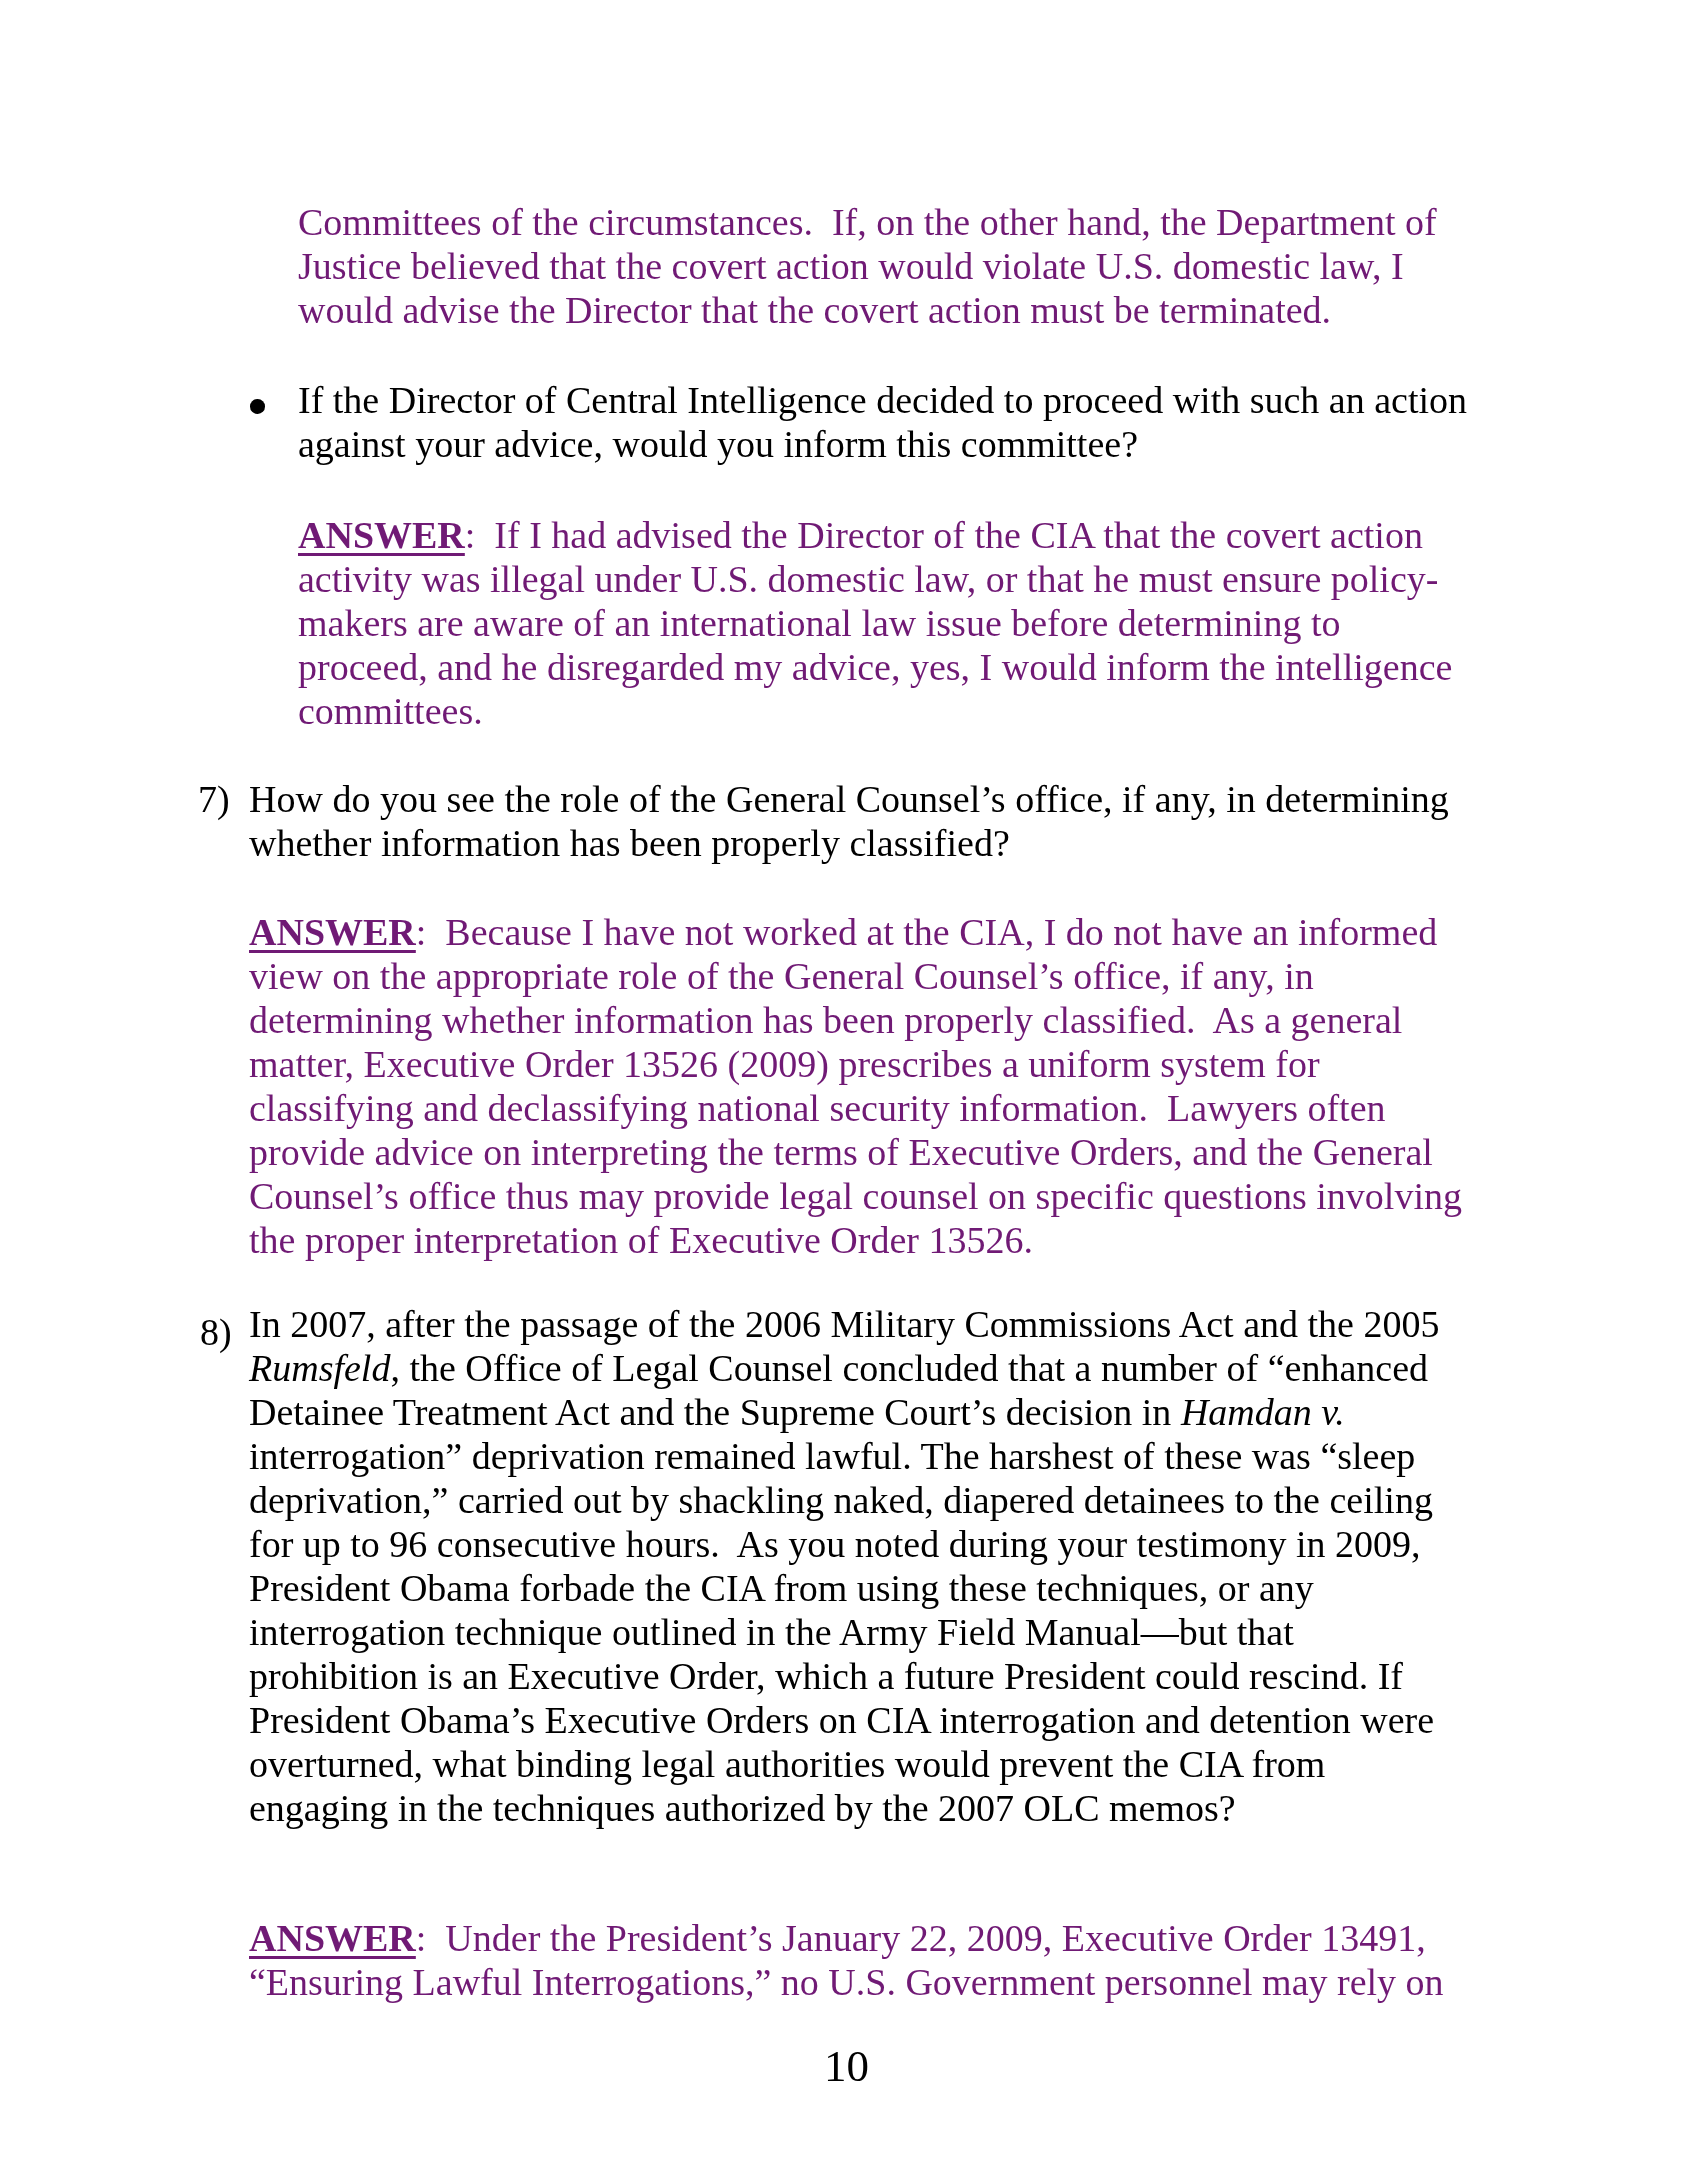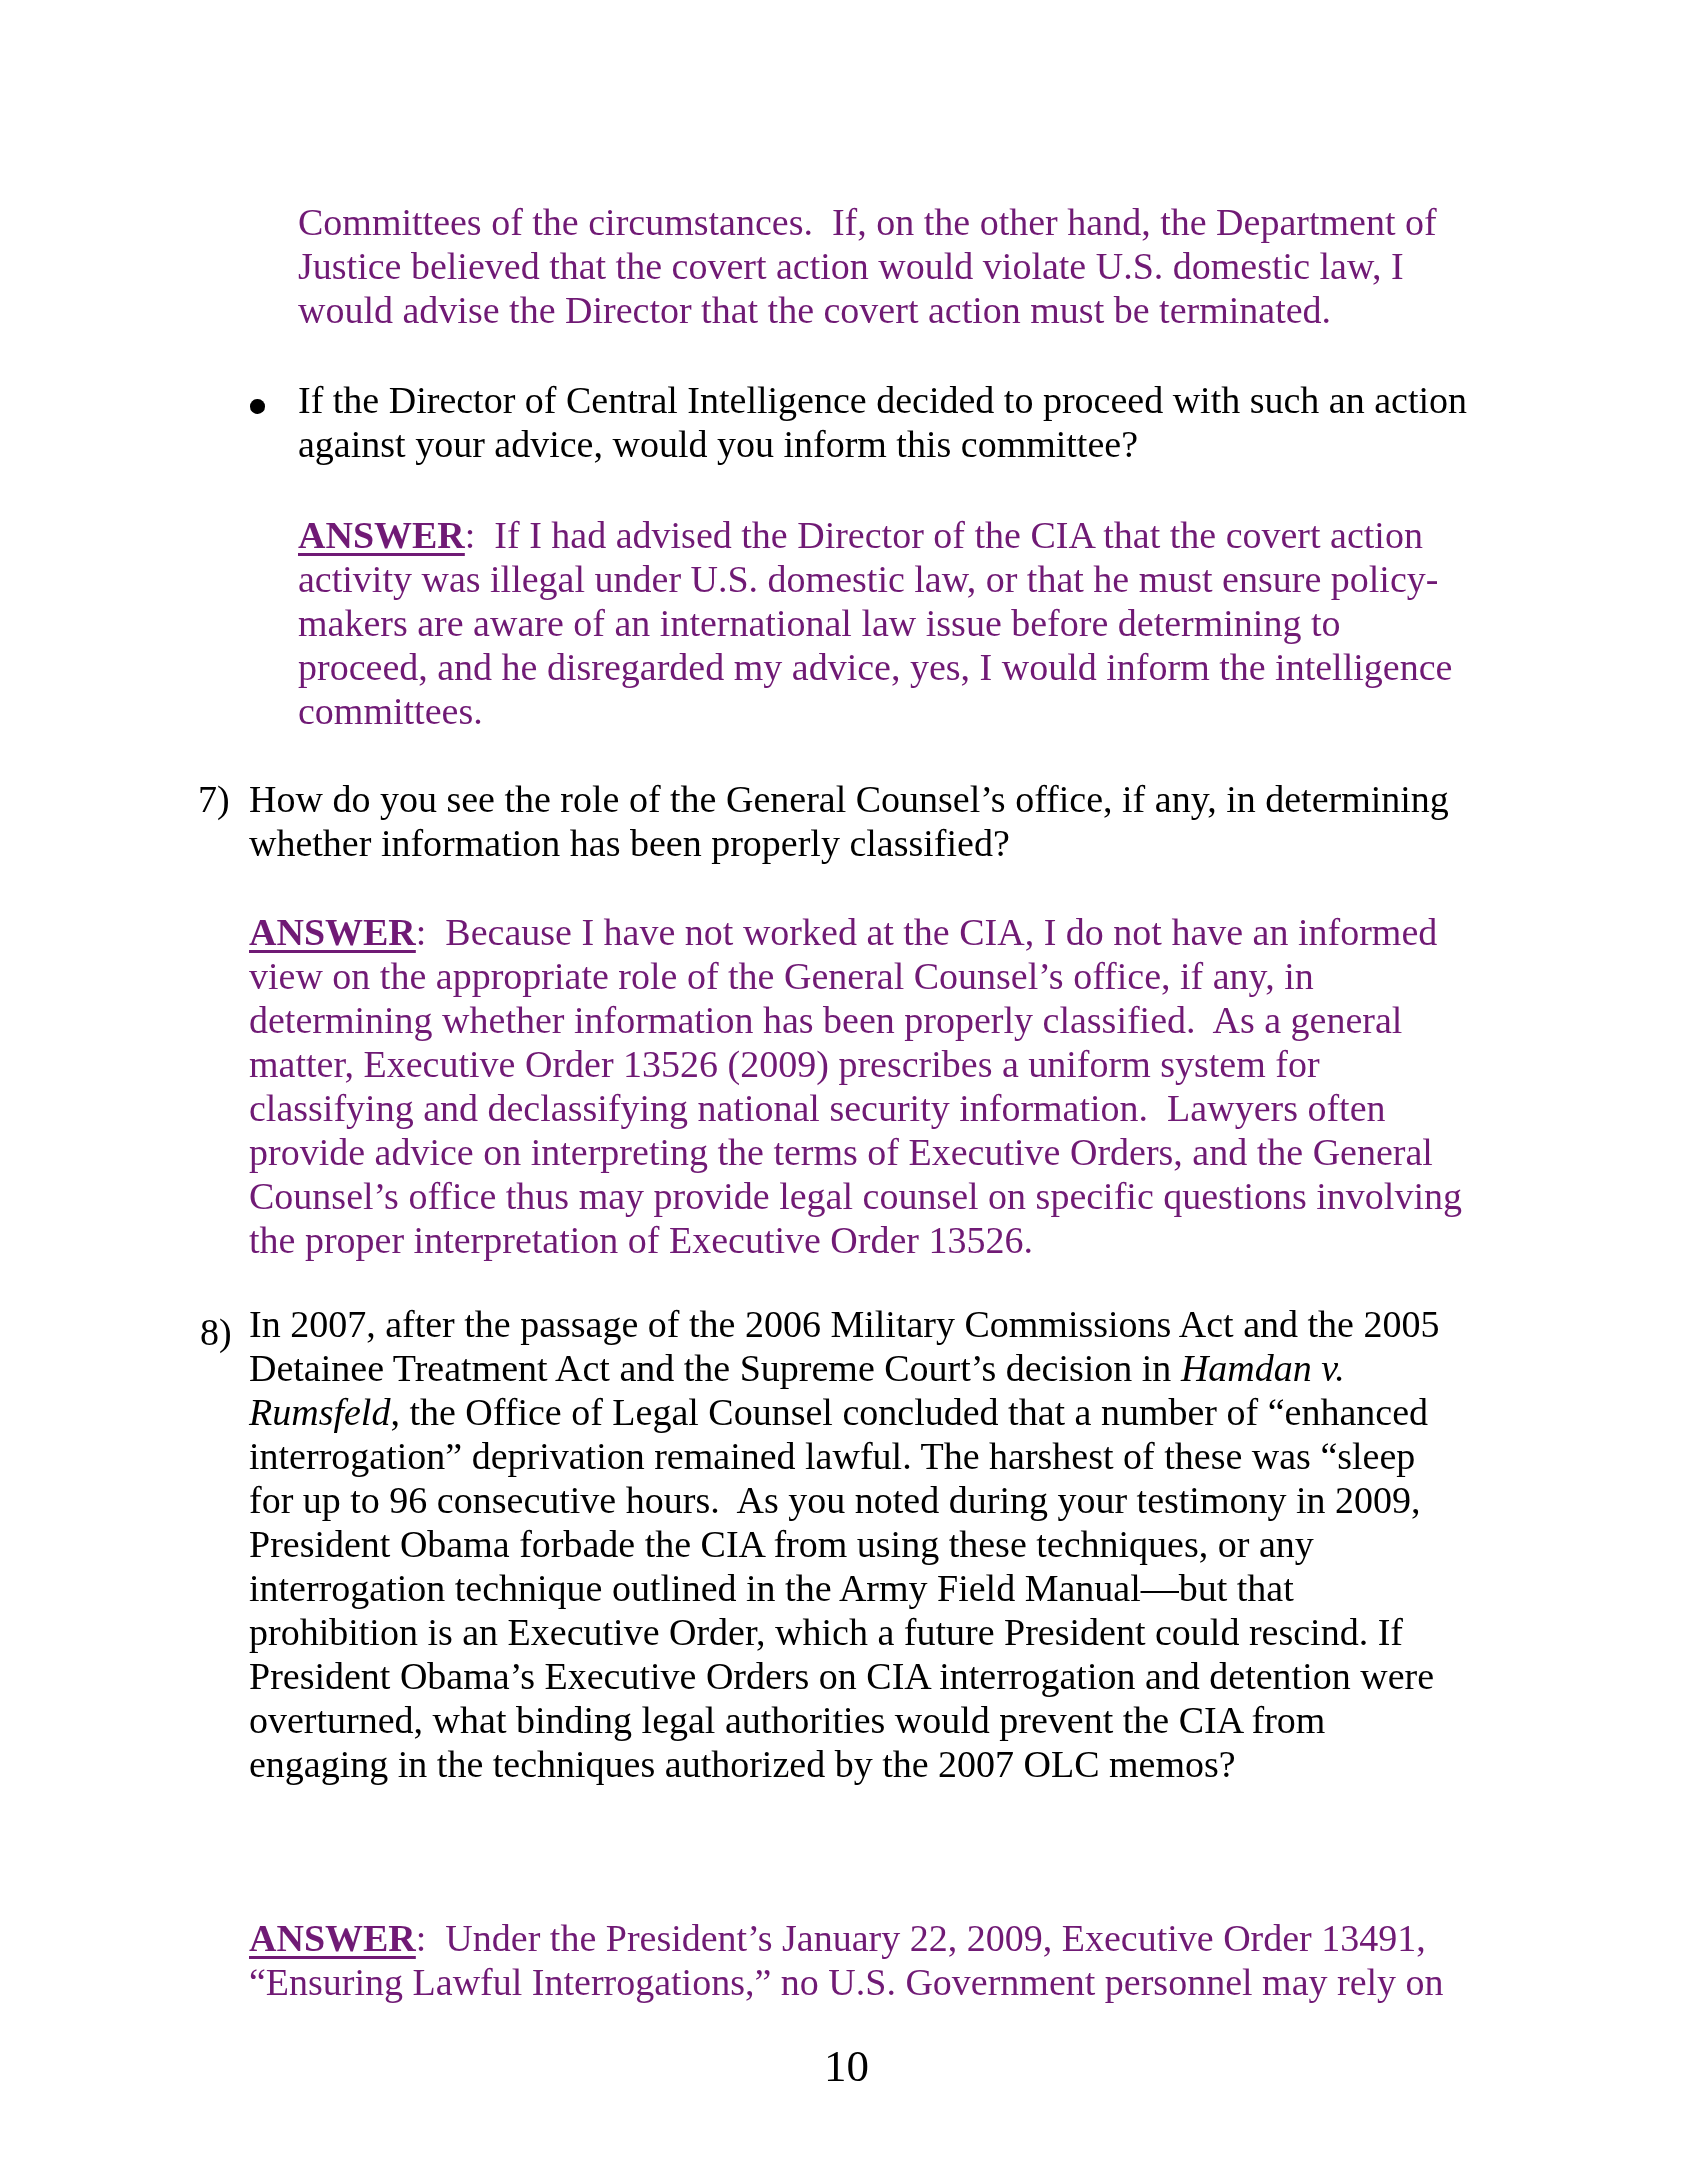--- a/index.html
+++ b/index.html
@@ -99,23 +99,24 @@
     <span class="line">matter, Executive Order 13526 (2009) prescribes a uniform system for</span>
     <span class="line">classifying and declassifying national security information.  Lawyers often</span>
     <span class="line">provide advice on interpreting the terms of Executive Orders, and the General</span>
     <span class="line">Counsel’s office thus may provide legal counsel on specific questions involving</span>
     <span class="line">the proper interpretation of Executive Order 13526.</span>
   </div>
 
   <div class="num black" style="left:200px; top:1310px;">8)</div>
   <div class="blk black" style="left:249px; top:1302px;">
     <span class="line">In 2007, after the passage of the 2006 Military Commissions Act and the 2005</span>
+    <span class="line"><i>Rumsfeld</i><span>, the Office of Legal Counsel concluded that a number of “enhanced</span></span>
     <span class="line"><span>Detainee Treatment Act and the Supreme Court’s decision in </span><i>Hamdan v.</i></span>
-    <span class="line"><i>Rumsfeld</i><span>, the Office of Legal Counsel concluded that a number of “enhanced</span></span>
     <span class="line">interrogation” deprivation remained lawful. The harshest of these was “sleep</span>
+    <span class="line">deprivation,” carried out by shackling naked, diapered detainees to the ceiling</span>
     <span class="line">for up to 96 consecutive hours.  As you noted during your testimony in 2009,</span>
     <span class="line">President Obama forbade the CIA from using these techniques, or any</span>
     <span class="line">interrogation technique outlined in the Army Field Manual—but that</span>
     <span class="line">prohibition is an Executive Order, which a future President could rescind. If</span>
     <span class="line">President Obama’s Executive Orders on CIA interrogation and detention were</span>
     <span class="line">overturned, what binding legal authorities would prevent the CIA from</span>
     <span class="line">engaging in the techniques authorized by the 2007 OLC memos?</span>
   </div>
 
   <div class="blk blue" style="left:249px; top:1887px;margin-top:29px;">

